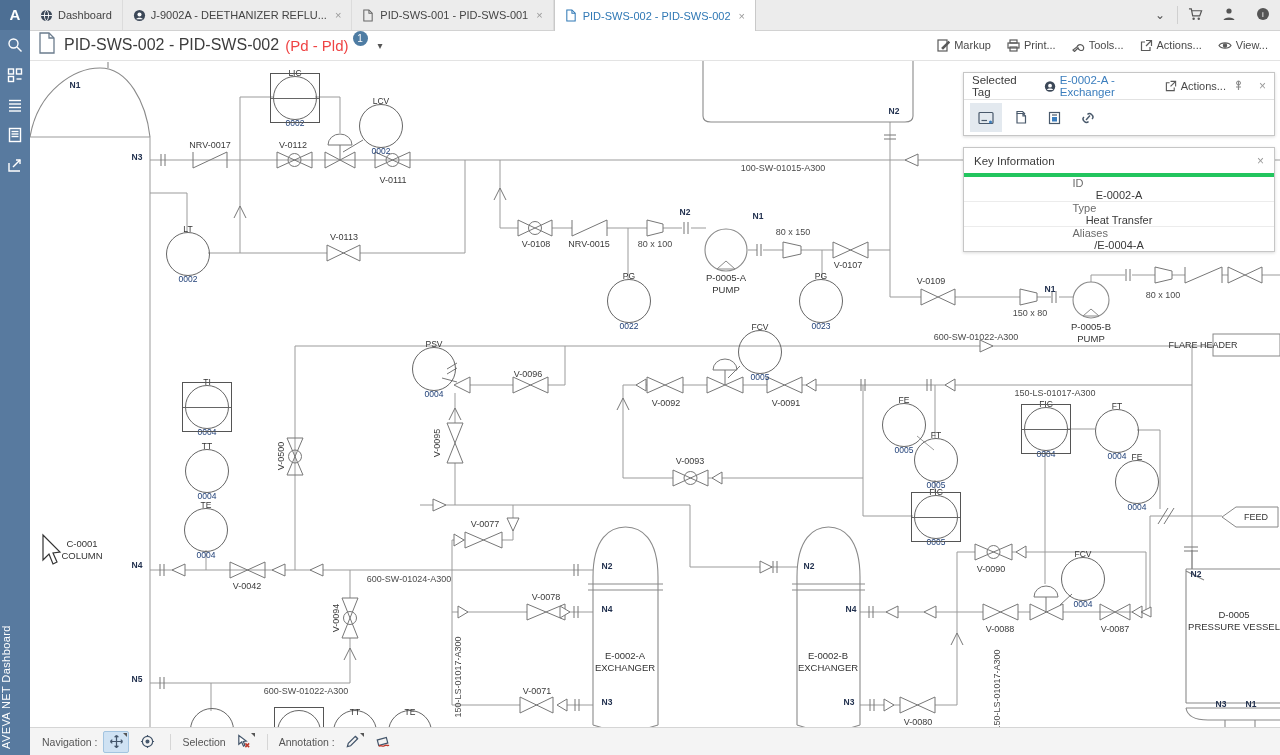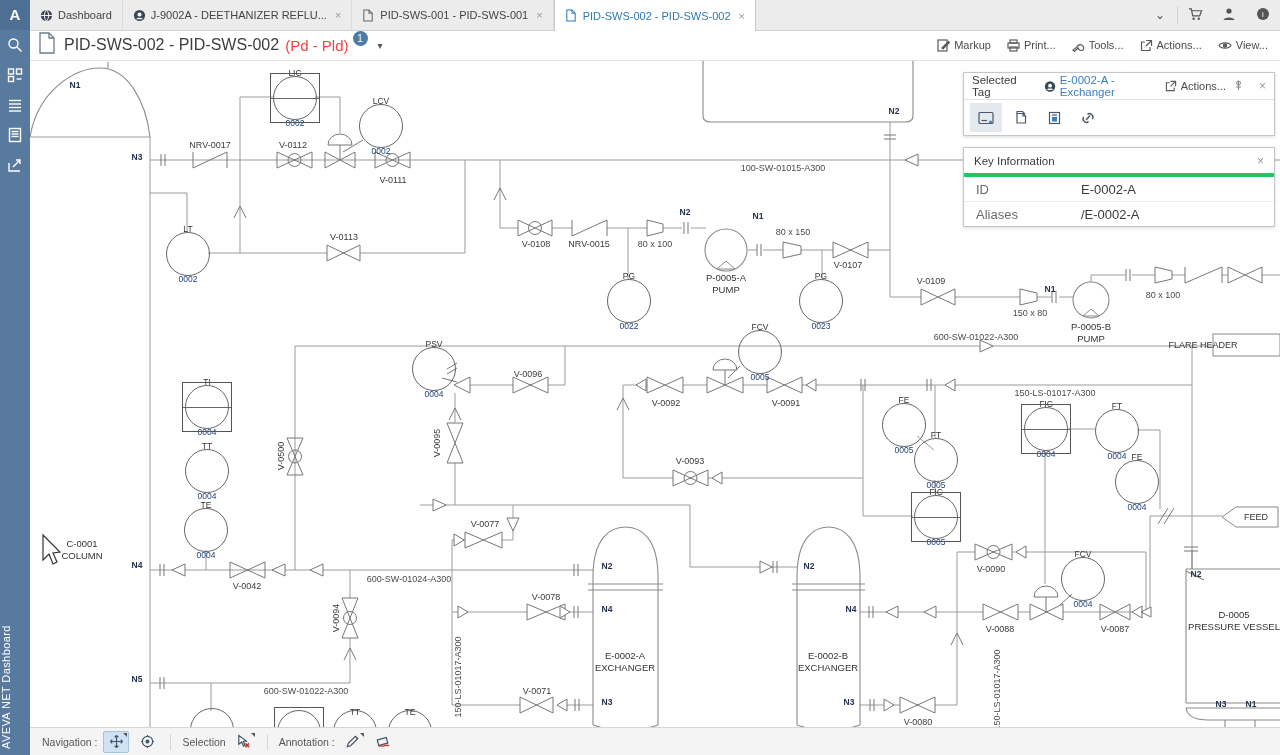--- a/index.html
+++ b/index.html
@@ -56,21 +56,21 @@
   #sel-head{display:flex;align-items:center;height:26px;border-bottom:1px solid #e2e2e2;padding:0 8px;}
   #sel-title{font-size:11.5px;color:#3c3c3c;}
   #sel-link{font-size:11.5px;color:#3a7dbd;margin-left:10px;cursor:pointer;display:flex;align-items:center;gap:4px;}
   #sel-actions{margin-left:auto;display:flex;align-items:center;gap:8px;font-size:11px;color:#555;}
   #sel-icons{display:flex;align-items:center;height:35px;gap:2px;padding:0 6px;}
   .tool-btn{width:32px;height:29px;display:flex;align-items:center;justify-content:center;cursor:pointer;}
   .tool-btn.sel{background:#e3e9ef;}
   .tool-btn svg{stroke:#49596b;fill:none;stroke-width:1.2;}
   #ki-panel{left:963px;top:147px;width:310px;}
   #ki-head{display:flex;align-items:center;height:25px;border-bottom:4px solid #22c55e;padding:0 10px;font-size:11.5px;color:#3c3c3c;}
-  .ki-row{display:flex;height:24px;align-items:center;border-bottom:1px solid #ececec;font-size:13px;}
+  .ki-row{display:flex;height:24px;align-items:center;border-bottom:1px solid #ececec;font-size:11px;flex-direction:column;}
   .ki-row:last-child{border-bottom:none;}
   .ki-label{width:105px;padding-left:12px;color:#6b6b6b;}
   .ki-value{color:#3a3a3a;}
   .x-btn{color:#9a9a9a;font-size:12px;cursor:pointer;margin-left:8px;}
 
   
   #btoolbar{position:absolute;left:30px;bottom:0;right:0;height:27px;background:#f4f4f4;border-top:1px solid #d5d5d5;z-index:15;display:flex;align-items:center;padding-left:12px;gap:6px;}
   .bt-label{font-size:10.5px;color:#555;}
   .bt-btn{position:relative;width:24px;height:20px;border-radius:2px;display:flex;align-items:center;justify-content:center;cursor:pointer;}
   .bt-btn.on{background:#cfe2f3;border:1px solid #a3c4e0;}
@@ -547,22 +547,26 @@
   <div class="panel" id="ki-panel">
     <div id="ki-head">
       <span>Key Information</span>
       <span class="x-btn" style="margin-left:auto;">×</span>
     </div>
     <div class="ki-row">
       <span class="ki-label">ID</span>
       <span class="ki-value">E-0002-A</span>
     </div>
     <div class="ki-row">
+      <span class="ki-label">Type</span>
+      <span class="ki-value">Heat Transfer</span>
+    </div>
+    <div class="ki-row">
       <span class="ki-label">Aliases</span>
-      <span class="ki-value">/E-0002-A</span>
+      <span class="ki-value">/E-0004-A</span>
     </div>
   </div>
 
   <div id="btoolbar">
     <span class="bt-label">Navigation :</span>
     <span class="bt-btn on">
       <svg width="15" height="15" viewBox="0 0 16 16">
           <path d="M8,1.5 V14.5 M1.5,8 H14.5 M8,1.5 L6,3.5 M8,1.5 L10,3.5 M8,14.5 L6,12.5 M8,14.5 L10,12.5 M1.5,8 L3.5,6 M1.5,8 L3.5,10 M14.5,8 L12.5,6 M14.5,8 L12.5,10"></path>
         </svg>
       <span class="corner"></span>

